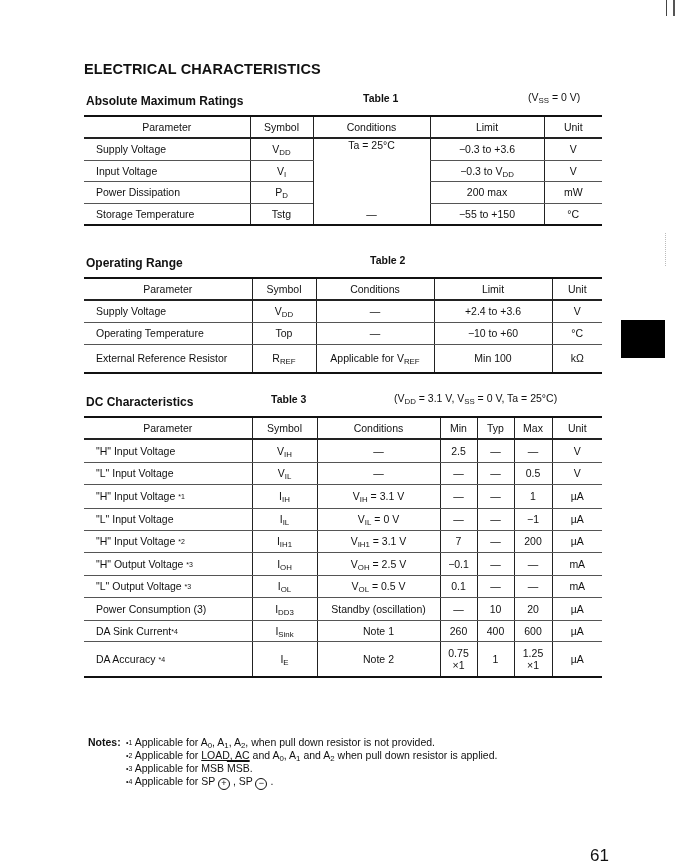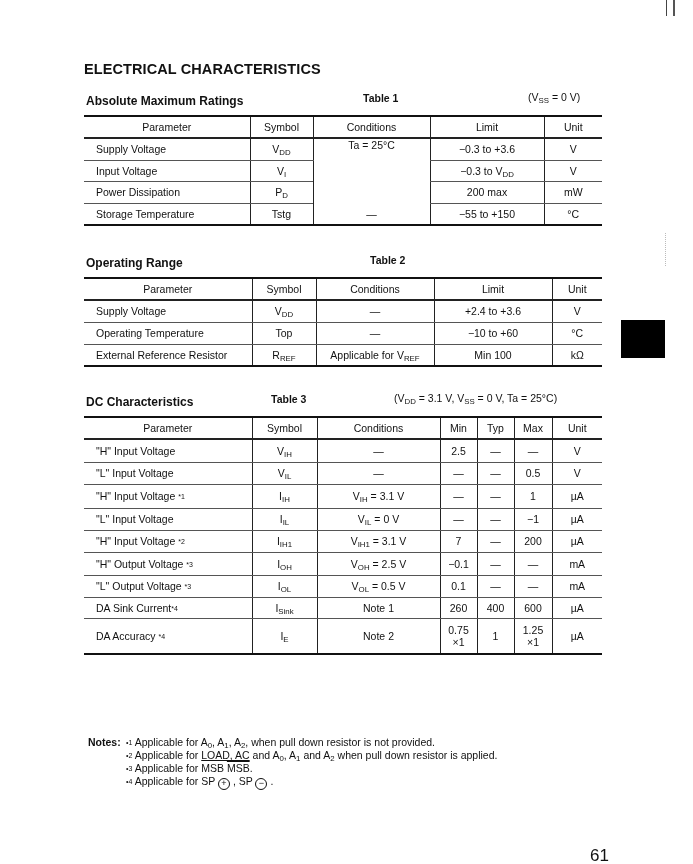--- a/index.html
+++ b/index.html
@@ -121,21 +121,21 @@
       <td class="c">+2.4 to +3.6</td>
       <td class="c">V</td>
     </tr>
     <tr style="height:22px;">
       <td class="l">Operating Temperature</td>
       <td class="c">Top</td>
       <td class="c">—</td>
       <td class="c">−10 to +60</td>
       <td class="c">°C</td>
     </tr>
-    <tr style="height:22px;">
+    <tr style="height:29px;">
       <td class="l">External Reference Resistor</td>
       <td class="c">R<sub>REF</sub></td>
       <td class="c">Applicable for V<sub>REF</sub></td>
       <td class="c">Min 100</td>
       <td class="c">kΩ</td>
     </tr>
   </tbody>
 </table>
 
 <div class="abs sec" style="left:86px; top:395px;text-align:center;">DC Characteristics</div>
@@ -220,20 +220,29 @@
     </tr>
     <tr style="height:22px;">
       <td class="l"><span>"L" Output Voltage</span> <span class="star">*3</span></td>
       <td class="c">I<sub>OL</sub></td>
       <td class="c">V<sub>OL</sub> = 0.5 V</td>
       <td class="c">0.1</td>
       <td class="c">—</td>
       <td class="c">—</td>
       <td class="c">mA</td>
     </tr>
+    <tr style="height:23px;">
+      <td class="l">Power Consumption (3)</td>
+      <td class="c">I<sub>DD3</sub></td>
+      <td class="c" style="white-space:nowrap; padding:0 2px;">Standby (oscillation)</td>
+      <td class="c">—</td>
+      <td class="c">10</td>
+      <td class="c">20</td>
+      <td class="c">µA</td>
+    </tr>
     <tr style="height:21px;">
       <td class="l"><span>DA Sink Current</span><span class="star">*4</span></td>
       <td class="c">I<sub>Sink</sub></td>
       <td class="c">Note 1</td>
       <td class="c">260</td>
       <td class="c">400</td>
       <td class="c">600</td>
       <td class="c">µA</td>
     </tr>
     <tr style="height:36px;">

